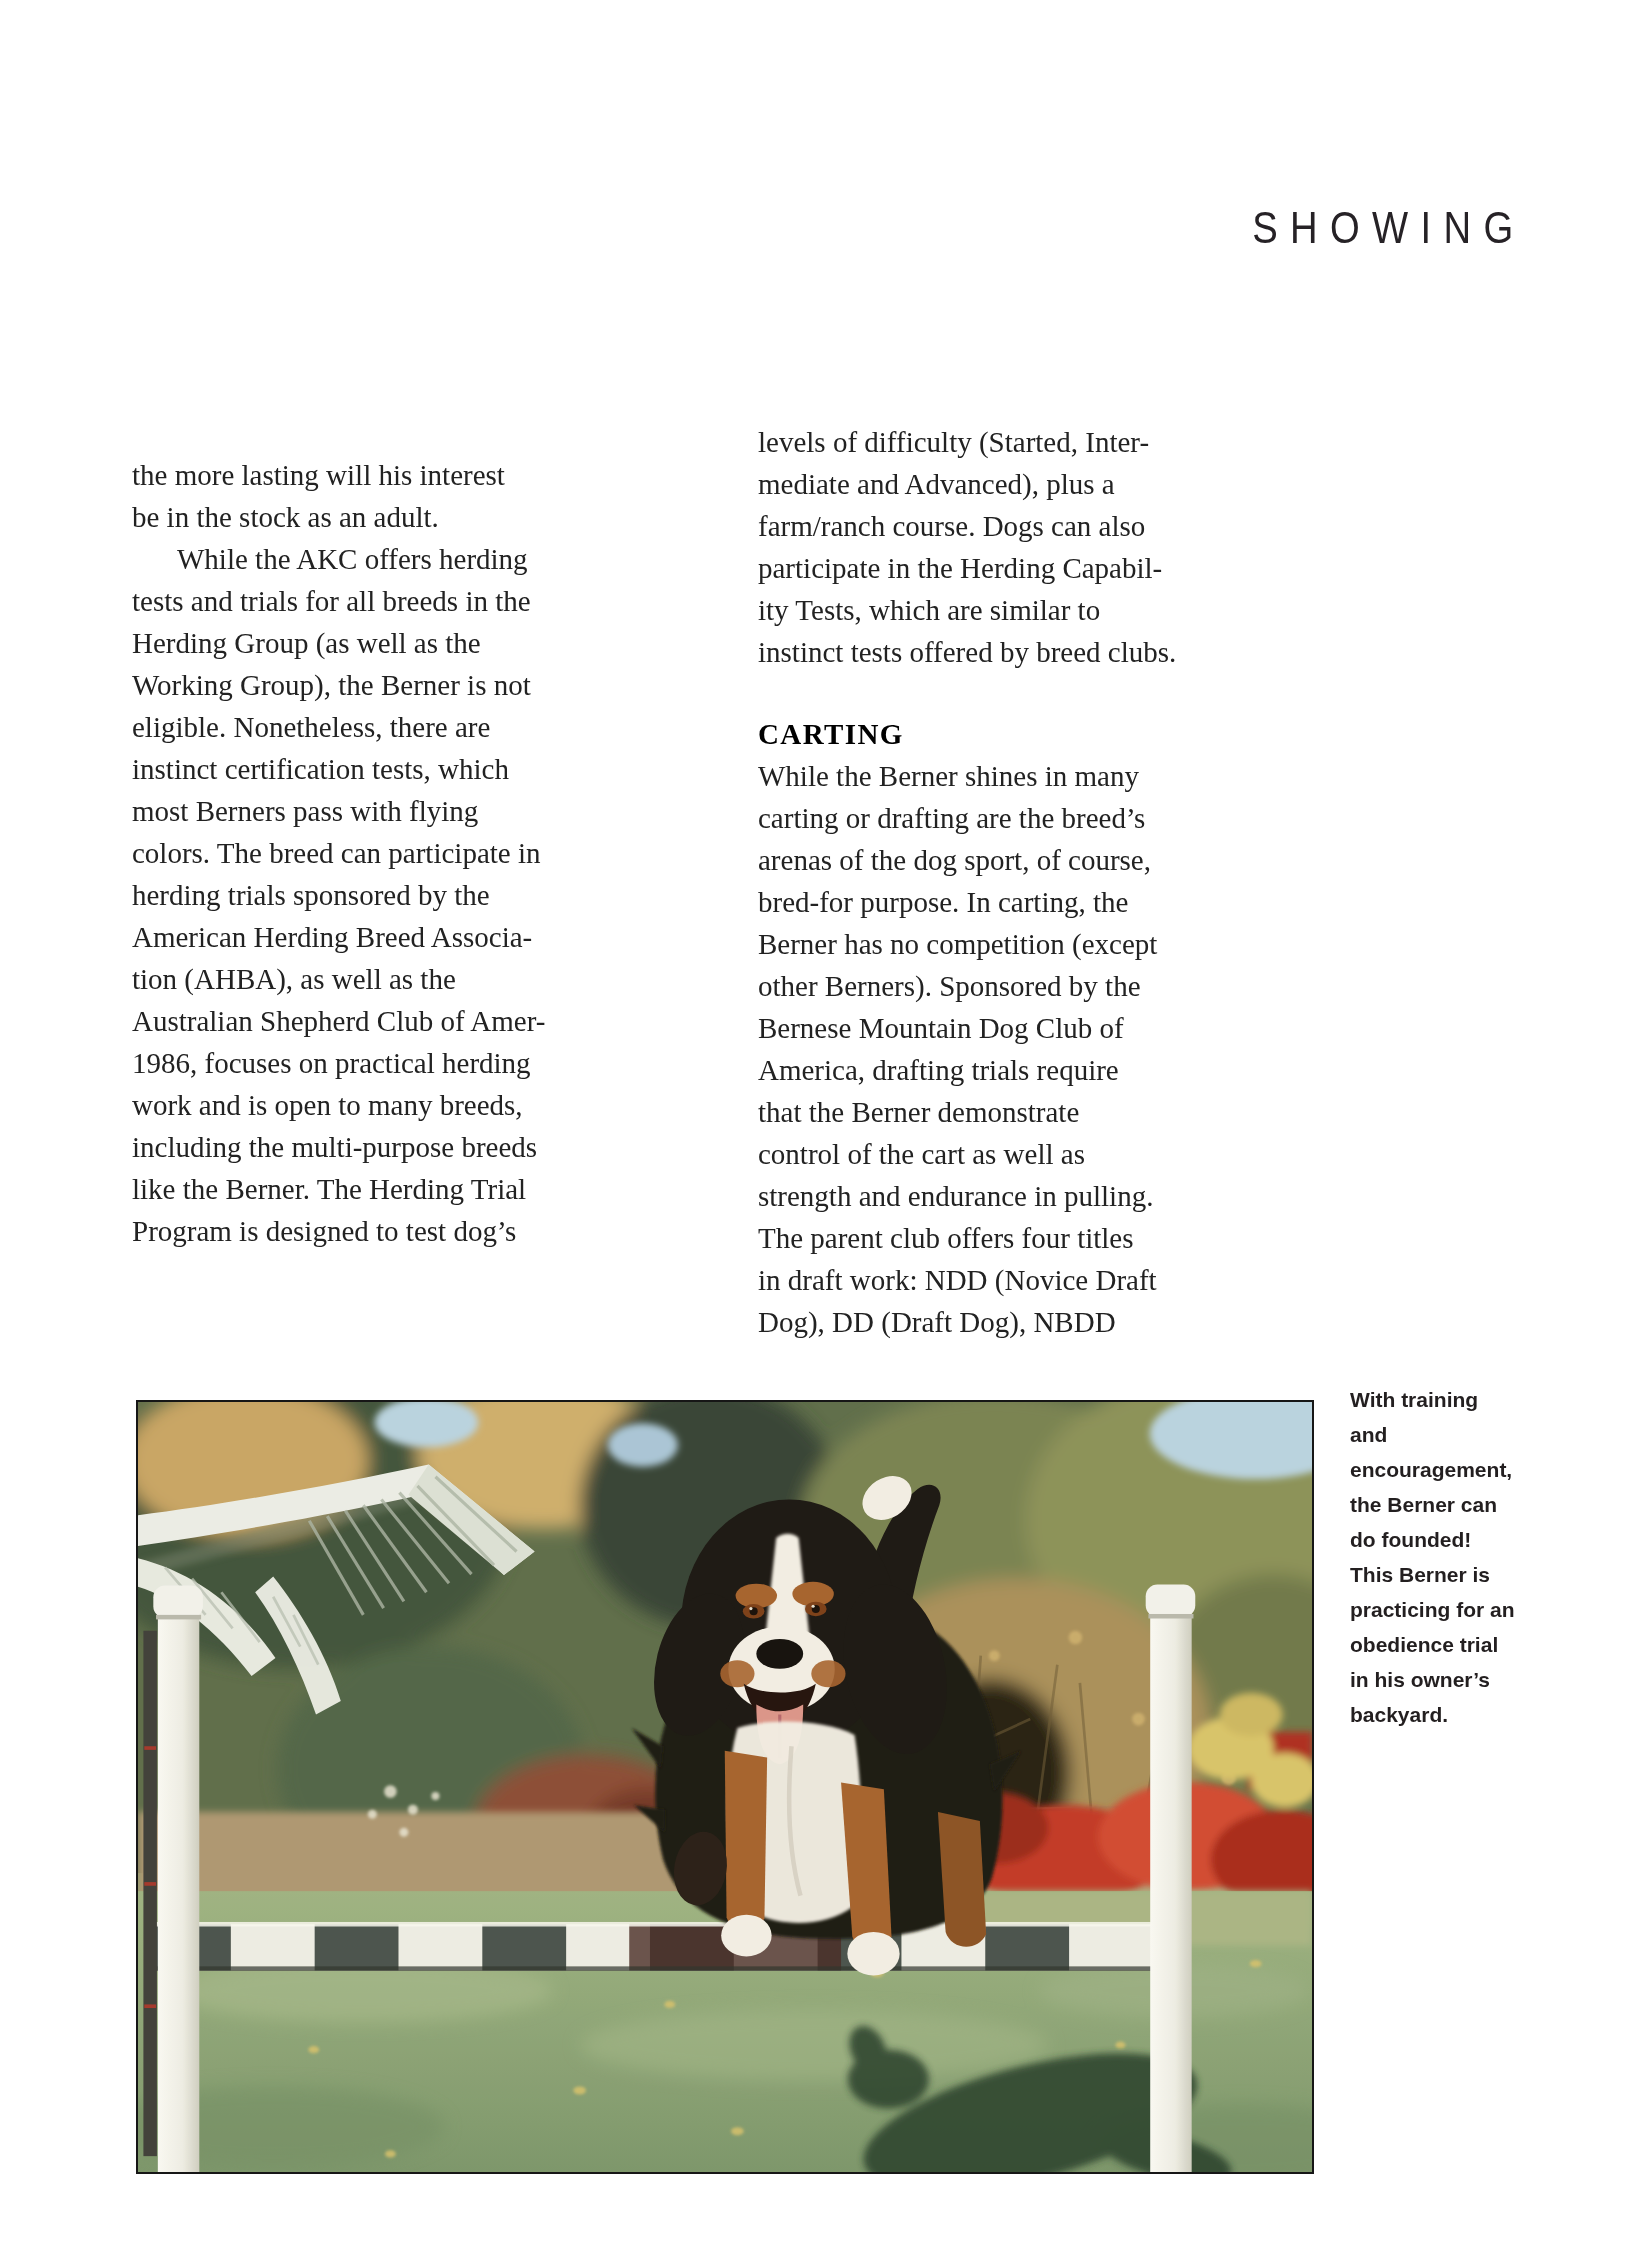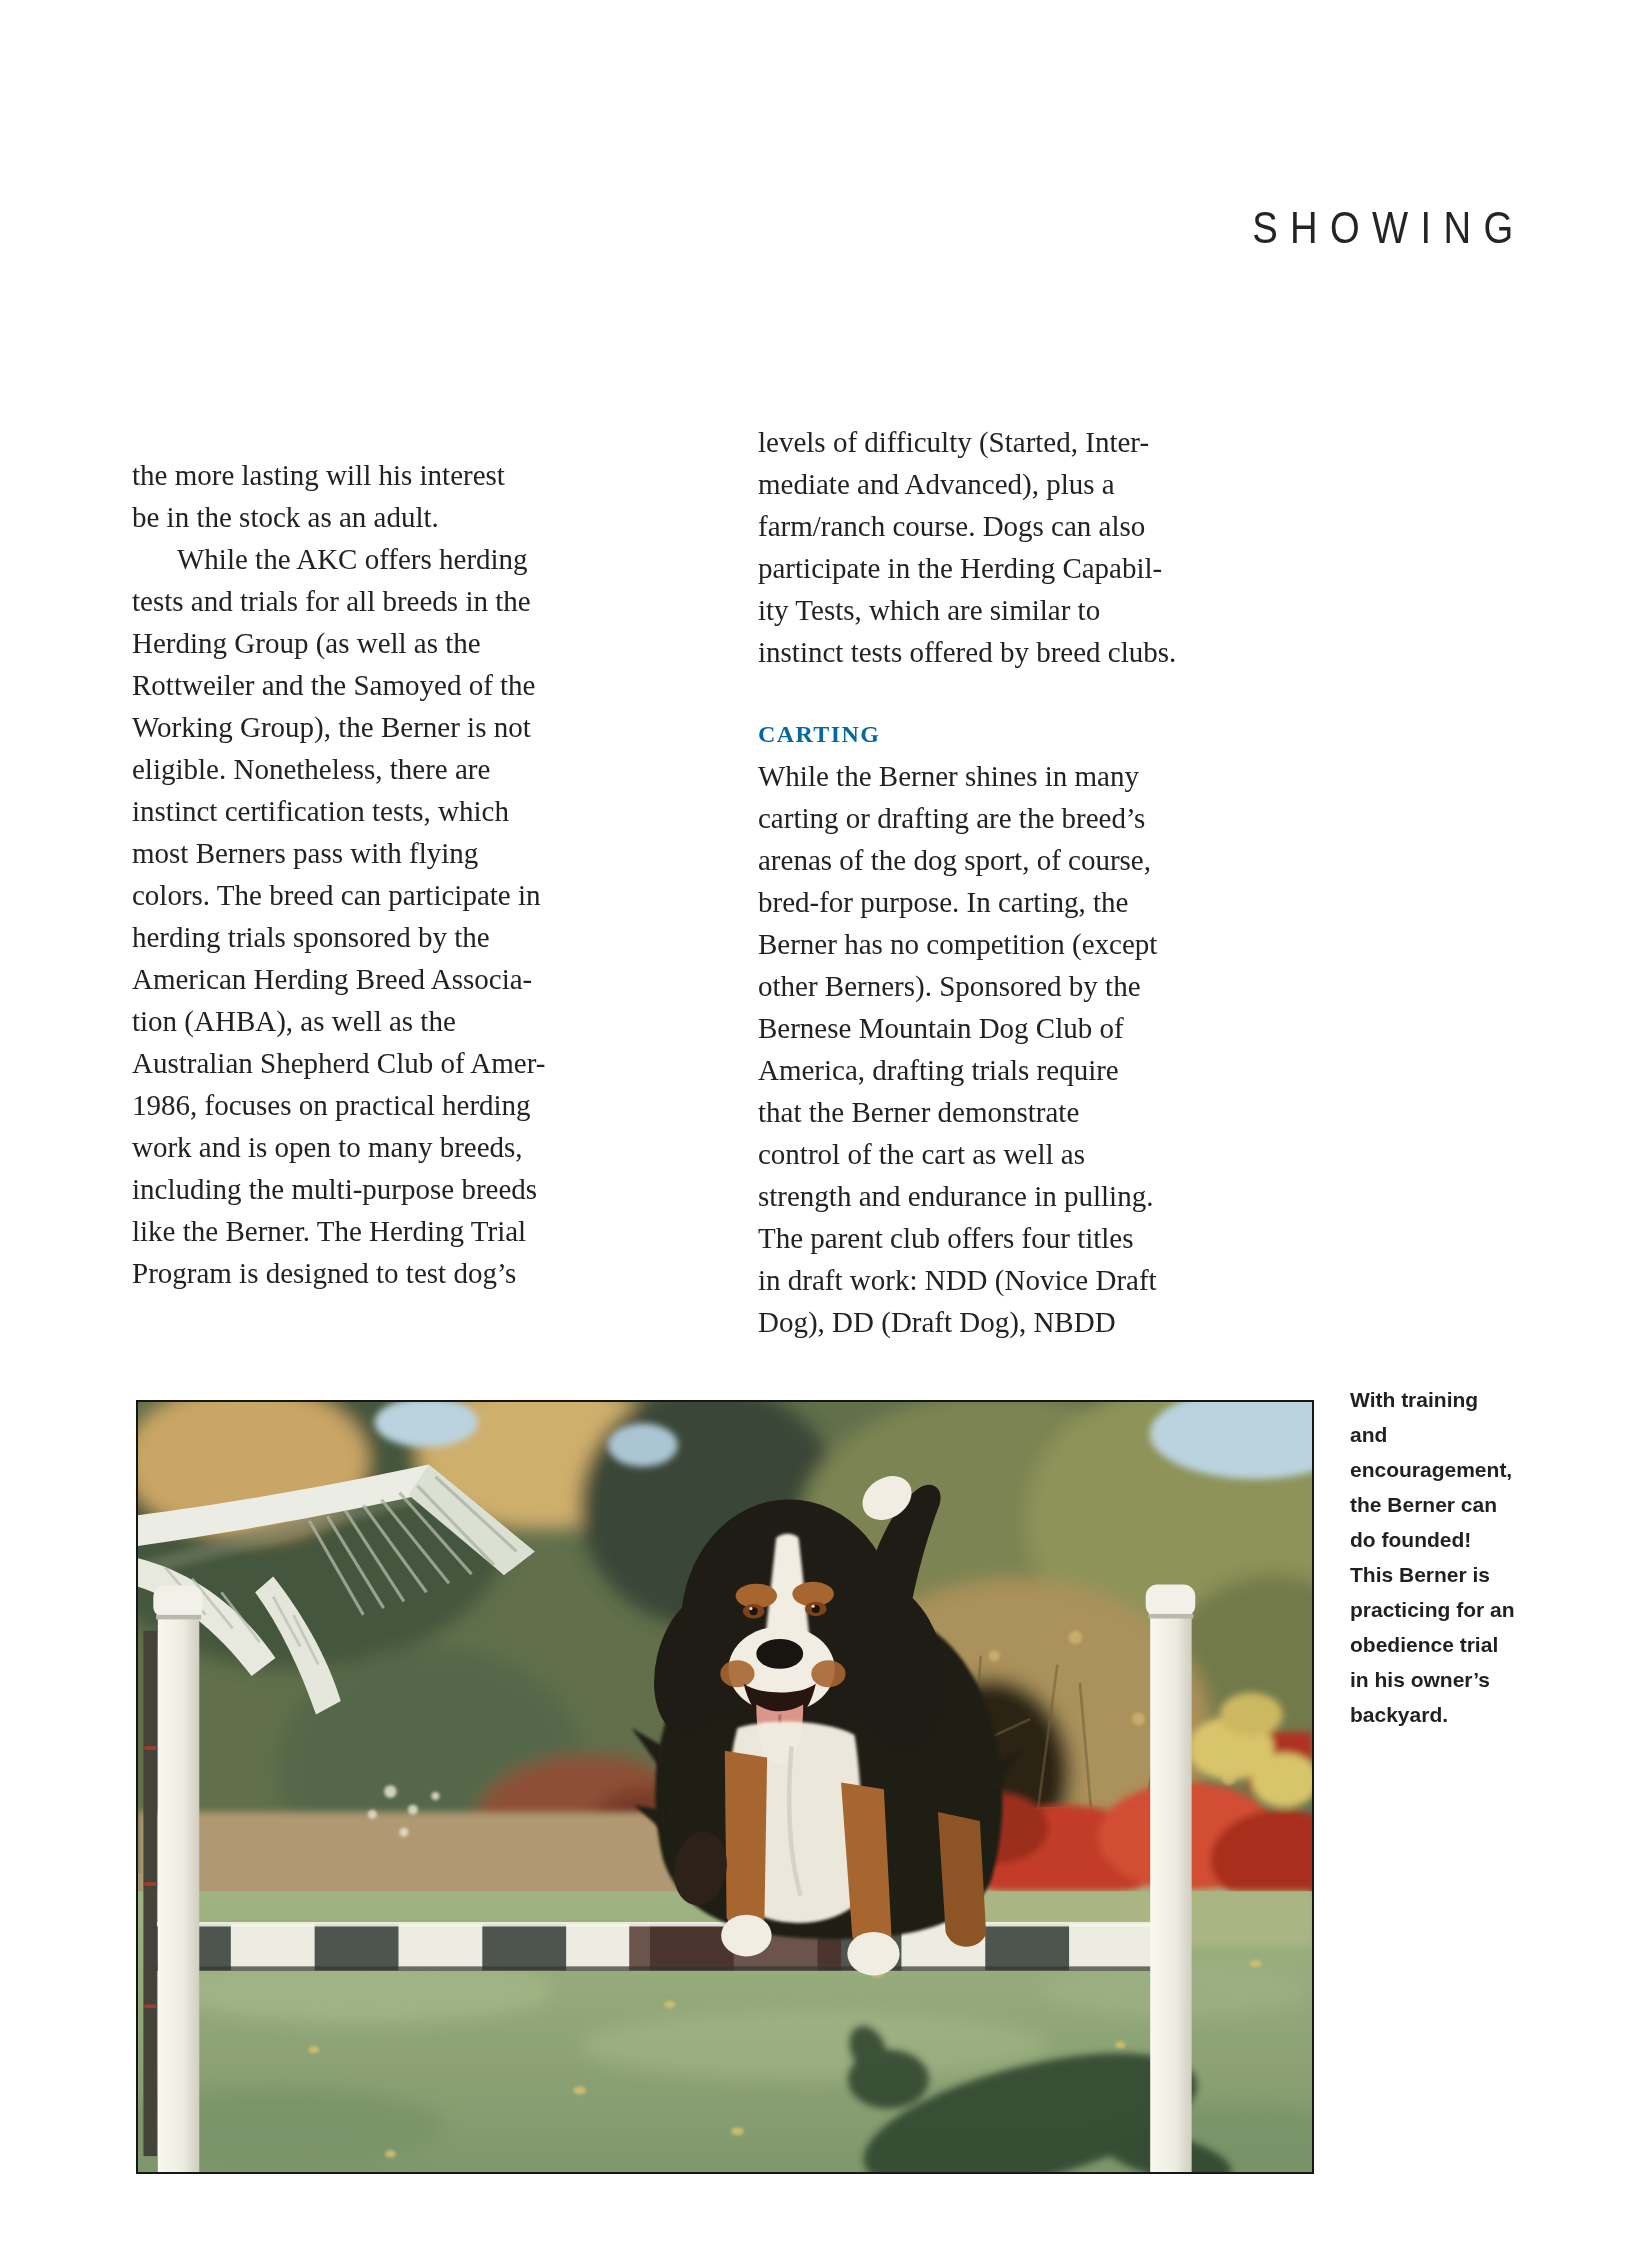--- a/index.html
+++ b/index.html
@@ -23,22 +23,22 @@
   }
   .col{
     position:absolute; top:421px; width:570px;
     font-size:29px; line-height:42px; color:#222222;
   }
   .col-left{left:132px;margin-top:33px;}
   .col-right{left:758px;}
   .line{white-space:nowrap;}
   .line.first{text-indent:45px;}
   .col-heading{
-    font-weight:bold; font-size:24px; line-height:42px;
-    letter-spacing:1.4px; margin-top:40px; color:#0369a1;
+    font-weight:bold; font-size:29px; line-height:42px;
+    letter-spacing:1.4px; margin-top:40px; color:#000000;
     white-space:nowrap;
   }
   .photo-frame{
     position:absolute; left:136px; top:1400px;
     width:1178px; height:774px;
     border:2.7px solid #161616; box-sizing:border-box;
     background:#7f9a6c;
   }
   .photo-frame svg{display:block;width:100%;height:100%;}
   .caption{
@@ -58,21 +58,20 @@
 
   <div class="col col-left" id="col-left">
       <div class="para">
         <div class="line">the more lasting will his interest</div>
         <div class="line">be in the stock as an adult.</div>
       </div>
       <div class="para">
         <div class="line first">While the AKC offers herding</div>
         <div class="line">tests and trials for all breeds in the</div>
         <div class="line">Herding Group (as well as the</div>
-        <div class="line">Rottweiler and the Samoyed of the</div>
         <div class="line">Working Group), the Berner is not</div>
         <div class="line">eligible. Nonetheless, there are</div>
         <div class="line">instinct certification tests, which</div>
         <div class="line">most Berners pass with flying</div>
         <div class="line">colors. The breed can participate in</div>
         <div class="line">herding trials sponsored by the</div>
         <div class="line">American Herding Breed Associa-</div>
         <div class="line">tion (AHBA), as well as the</div>
         <div class="line">Australian Shepherd Club of Amer-</div>
         <div class="line">1986, focuses on practical herding</div>

